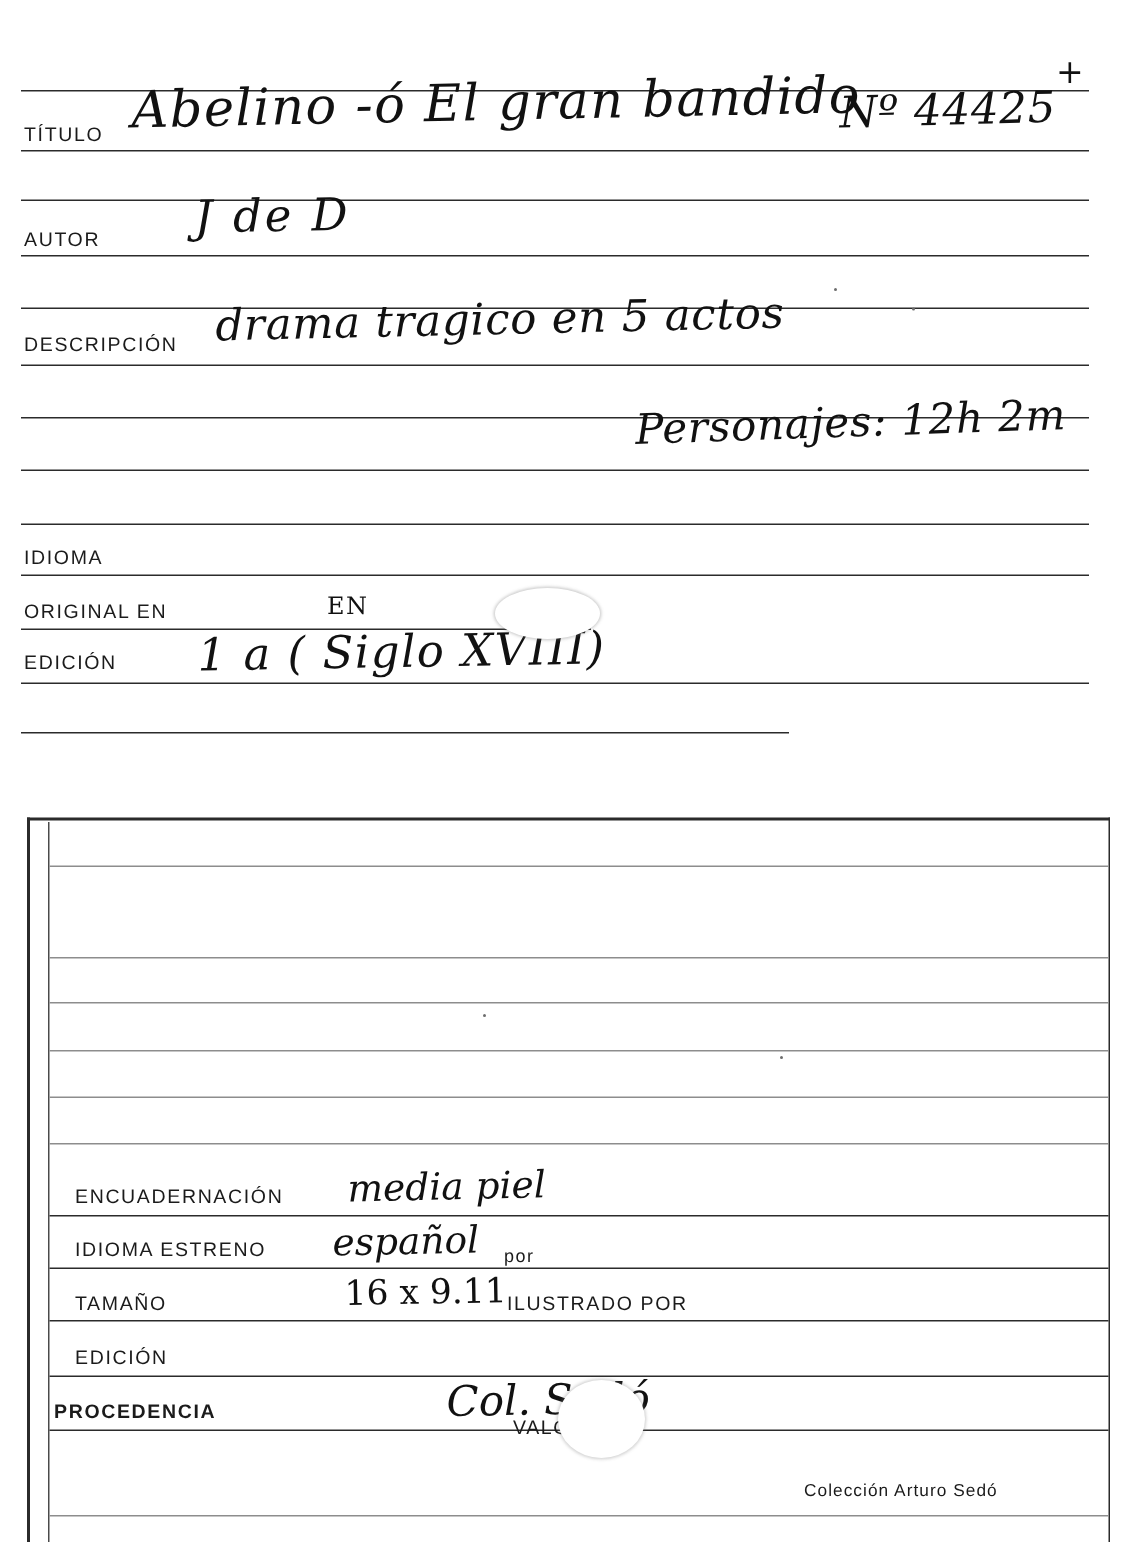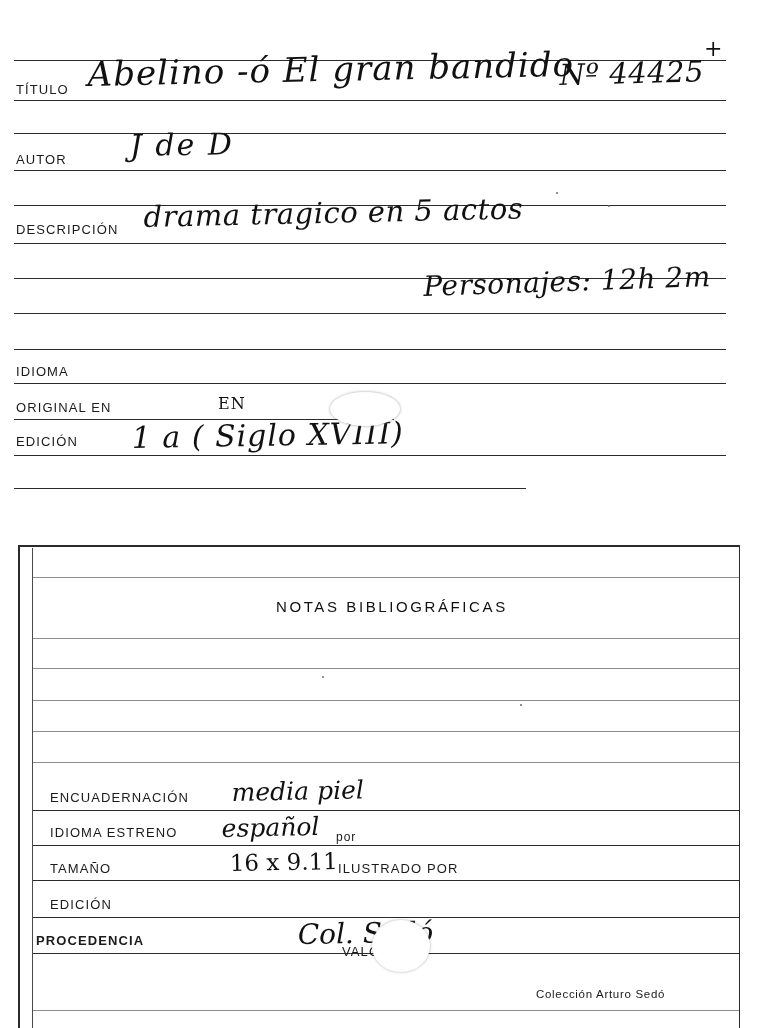--- a/index.html
+++ b/index.html
@@ -150,21 +150,20 @@
 
   <div class="hand" style="left:132px; top:420px; font-size:30px; letter-spacing:1px; transform: rotate(-1deg);">1 a ( Siglo XVIII)</div>
 
   <div class="blob" style="left:330px; top:392px; width:70px; height:34px; box-shadow:0 0 2px 1px rgba(120,120,120,0.35);"></div>
   <div class="speck" style="left:556px; top:192px; width:2px; height:2px;"></div>
   <div class="speck" style="left:608px; top:205px; width:2px; height:2px;"></div>
 
   <div class="lower-card"></div>
   <div class="lower-inner-left"></div>
 
-  <div class="notas-title">NOTAS BIBLIOGRÁFICAS</div>
 
   <div class="rule faint" style="left:33px; top:577px; width:706px;"></div>
   <div class="rule faint" style="left:33px; top:638px; width:706px;"></div>
   <div class="rule faint" style="left:33px; top:668px; width:706px;"></div>
   <div class="rule faint" style="left:33px; top:700px; width:706px;"></div>
   <div class="rule faint" style="left:33px; top:731px; width:706px;"></div>
   <div class="rule faint" style="left:33px; top:762px; width:706px;"></div>
   <div class="rule" style="left:33px; top:810px; width:706px;"></div>
   <div class="rule" style="left:33px; top:845px; width:706px;"></div>
   <div class="rule" style="left:33px; top:880px; width:706px;"></div>

